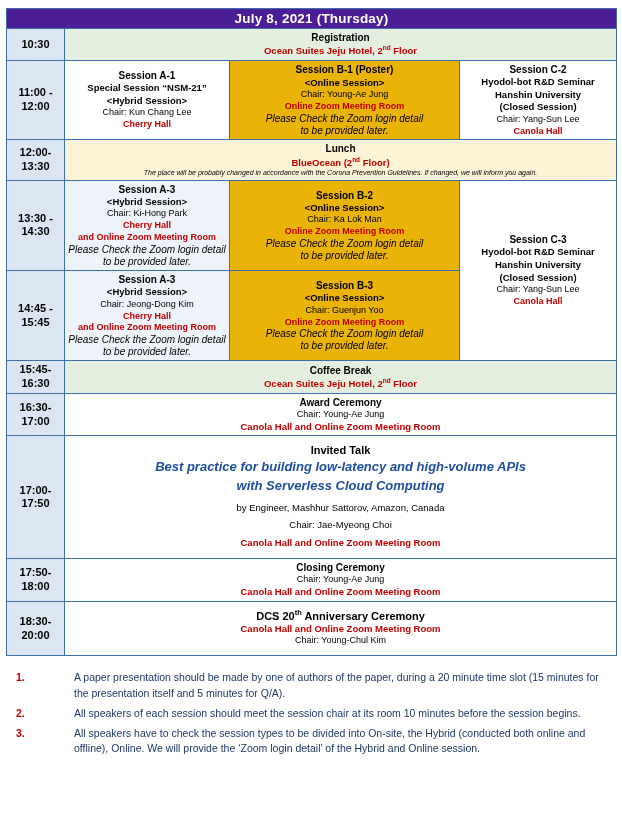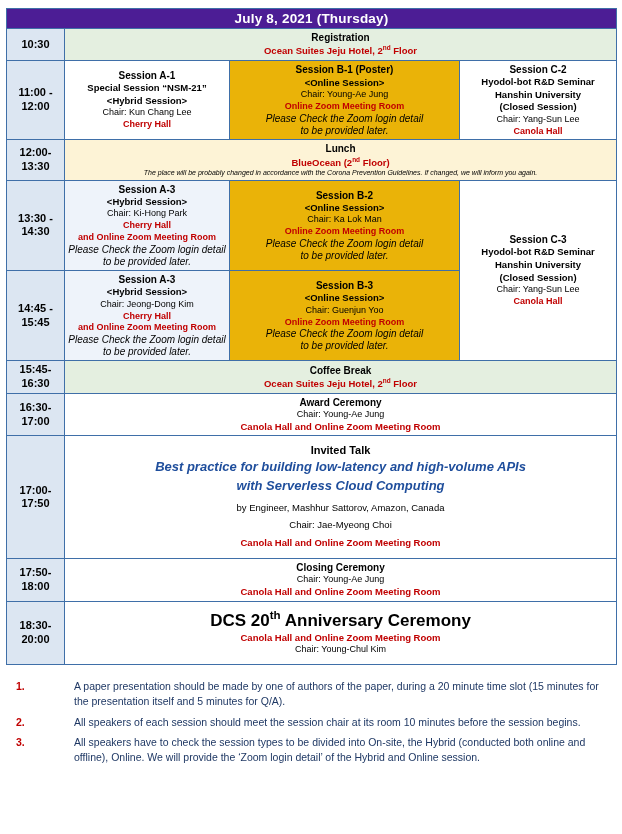--- a/index.html
+++ b/index.html
@@ -300,21 +300,21 @@
         <div class="ttl">Closing Ceremony</div>
         <div>Chair: Young-Ae Jung</div>
         <div class="redline">Canola Hall and Online Zoom Meeting Room</div>
       </td>
     </tr>
 
     <tr>
       <td class="time" style="white-space:pre-line">18:30-
 20:00</td>
       <td colspan="4" class="white ln" style="padding:6px 3px 8px 3px">
-        <div class="ttl" style="font-size:17px"><span>DCS 20</span><sup>th</sup><span> Anniversary Ceremony</span></div>
+        <div class="ttl" style="font-size:11px"><span>DCS 20</span><sup>th</sup><span> Anniversary Ceremony</span></div>
         <div class="redline">Canola Hall and Online Zoom Meeting Room</div>
         <div>Chair: Young-Chul Kim</div>
       </td>
     </tr>
   </tbody>
     </table>
 
   <div class="notes">
     <div class="note">
       <span class="num">1.</span>

